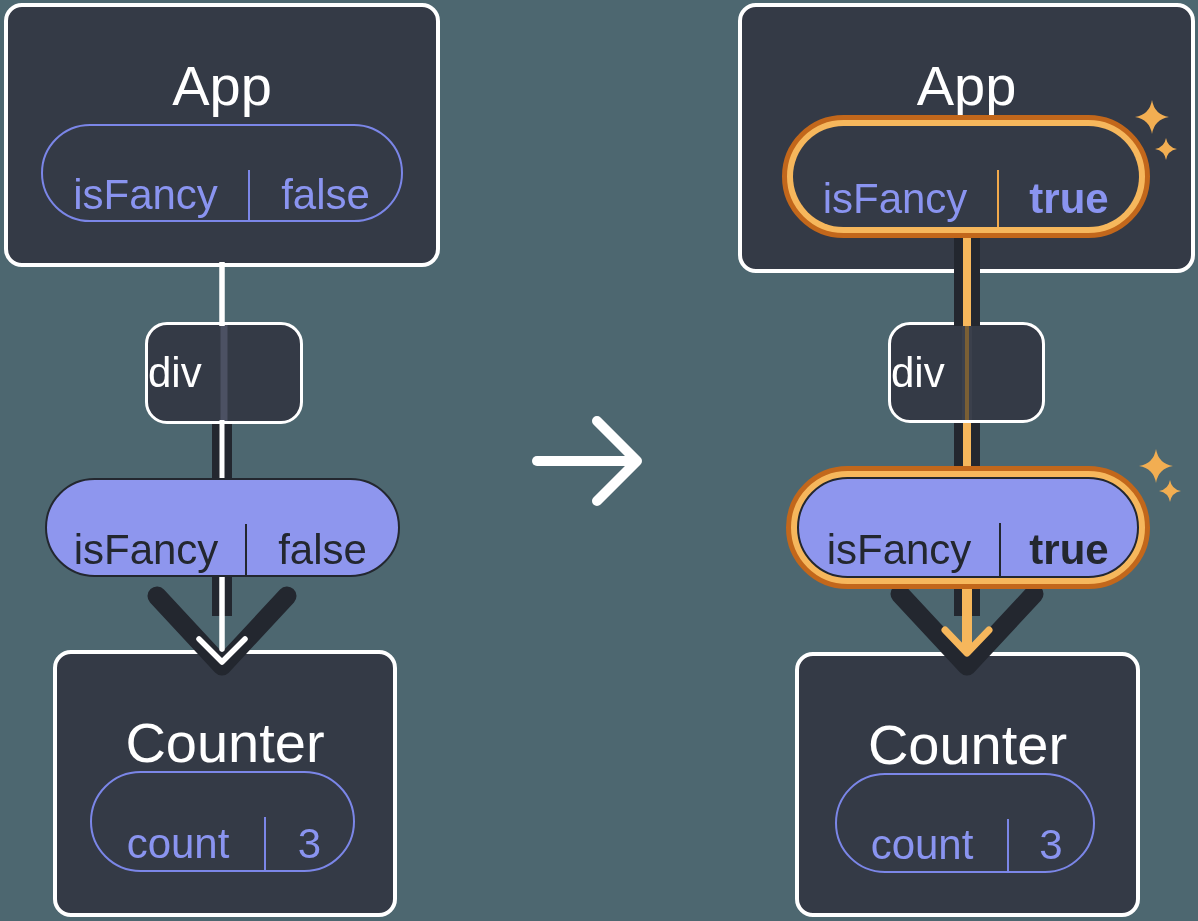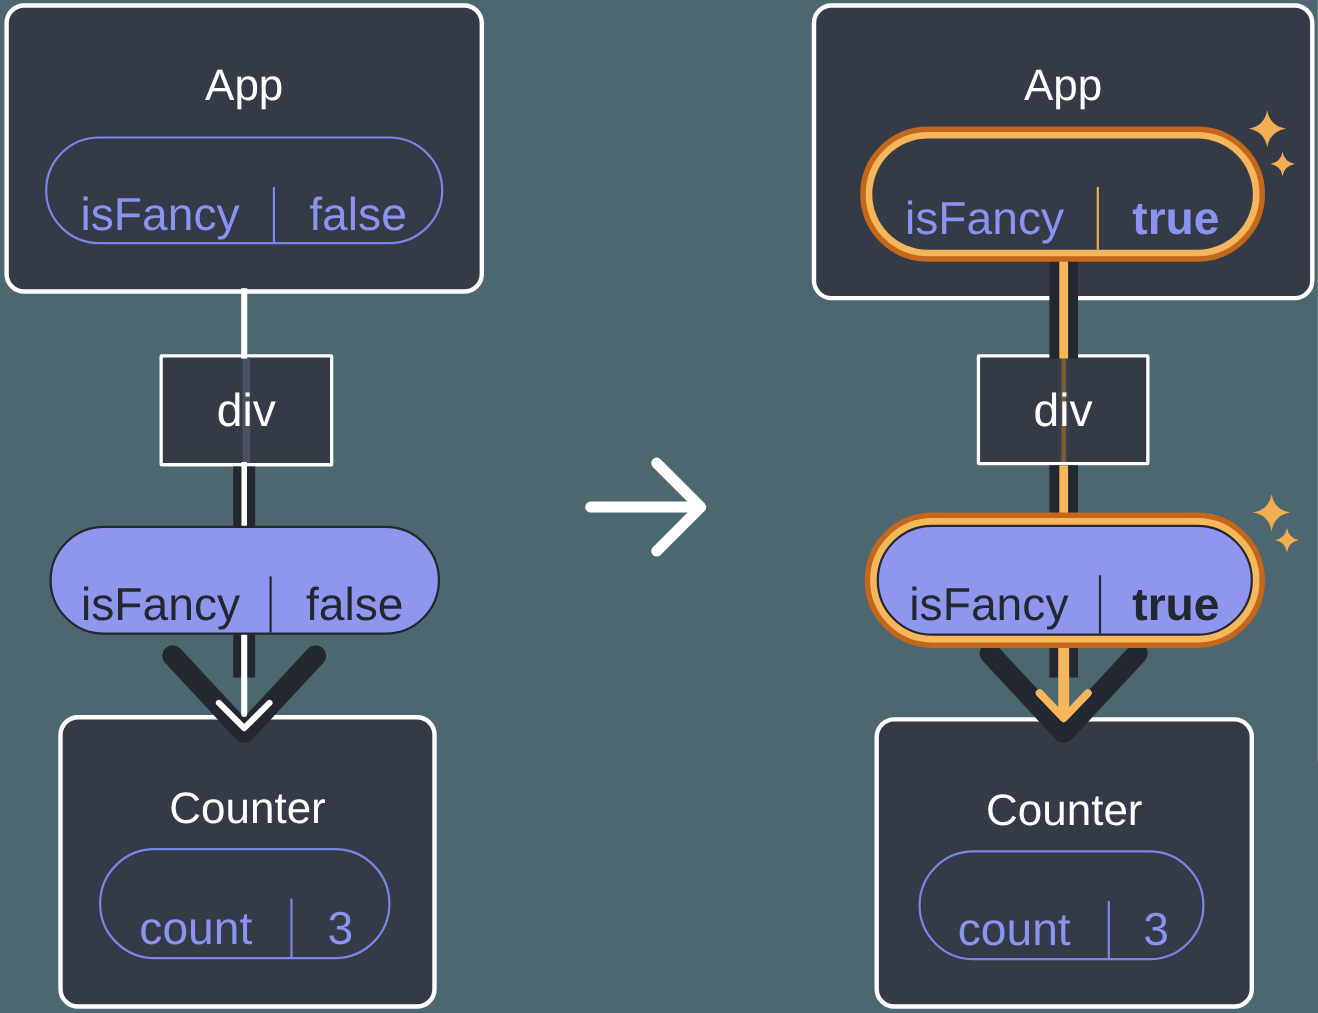--- a/index.html
+++ b/index.html
@@ -16,37 +16,37 @@
     background:#343A46;
     border:4px solid #FFFFFF;
     border-radius:18px;
     box-sizing:border-box;
     z-index:1;
   }
   .box-title {
     position:absolute; left:0; right:0;
     text-align:center;
     color:#FFFFFF;
-    font-size:40px; line-height:1;
+    font-size:56px; line-height:1;
     z-index:2;
   }
   .app-box-left     { left:4px;   top:3px;   width:436px; height:264px; }
   .app-box-right    { left:738px; top:3px;   width:457px; height:270px; }
   .counter-box-left { left:53px;  top:650px; width:344px; height:267px; }
   .counter-box-right{ left:795px; top:652px; width:345px; height:265px; }
   .app-box-left .box-title, .app-box-right .box-title { top:51px; }
   .counter-box-left .box-title, .counter-box-right .box-title { top:61px; }
 
   .div-box {
     position:absolute;
     background:#343A46;
     border:3.5px solid #FFFFFF;
-    border-radius:2px;
-    box-sizing:border-box;
-    display:flex; align-items:center; justify-content:center;
+    border-radius:22px;
+    box-sizing:border-box;
+    display:flex; align-items:center; justify-content:flex-start;
     z-index:1;
   }
   .div-box-left  { left:145px; top:322px; width:158px; height:102px; }
   .div-box-right { left:888px; top:322px; width:157px; height:101px; }
   .div-label { position:relative; color:#FFFFFF; font-size:42px; line-height:1; z-index:2; }
   .stripe {
     position:absolute; top:0; bottom:0;
     left:50%; transform:translateX(-50%);
     display:flex; justify-content:center;
     z-index:1;

